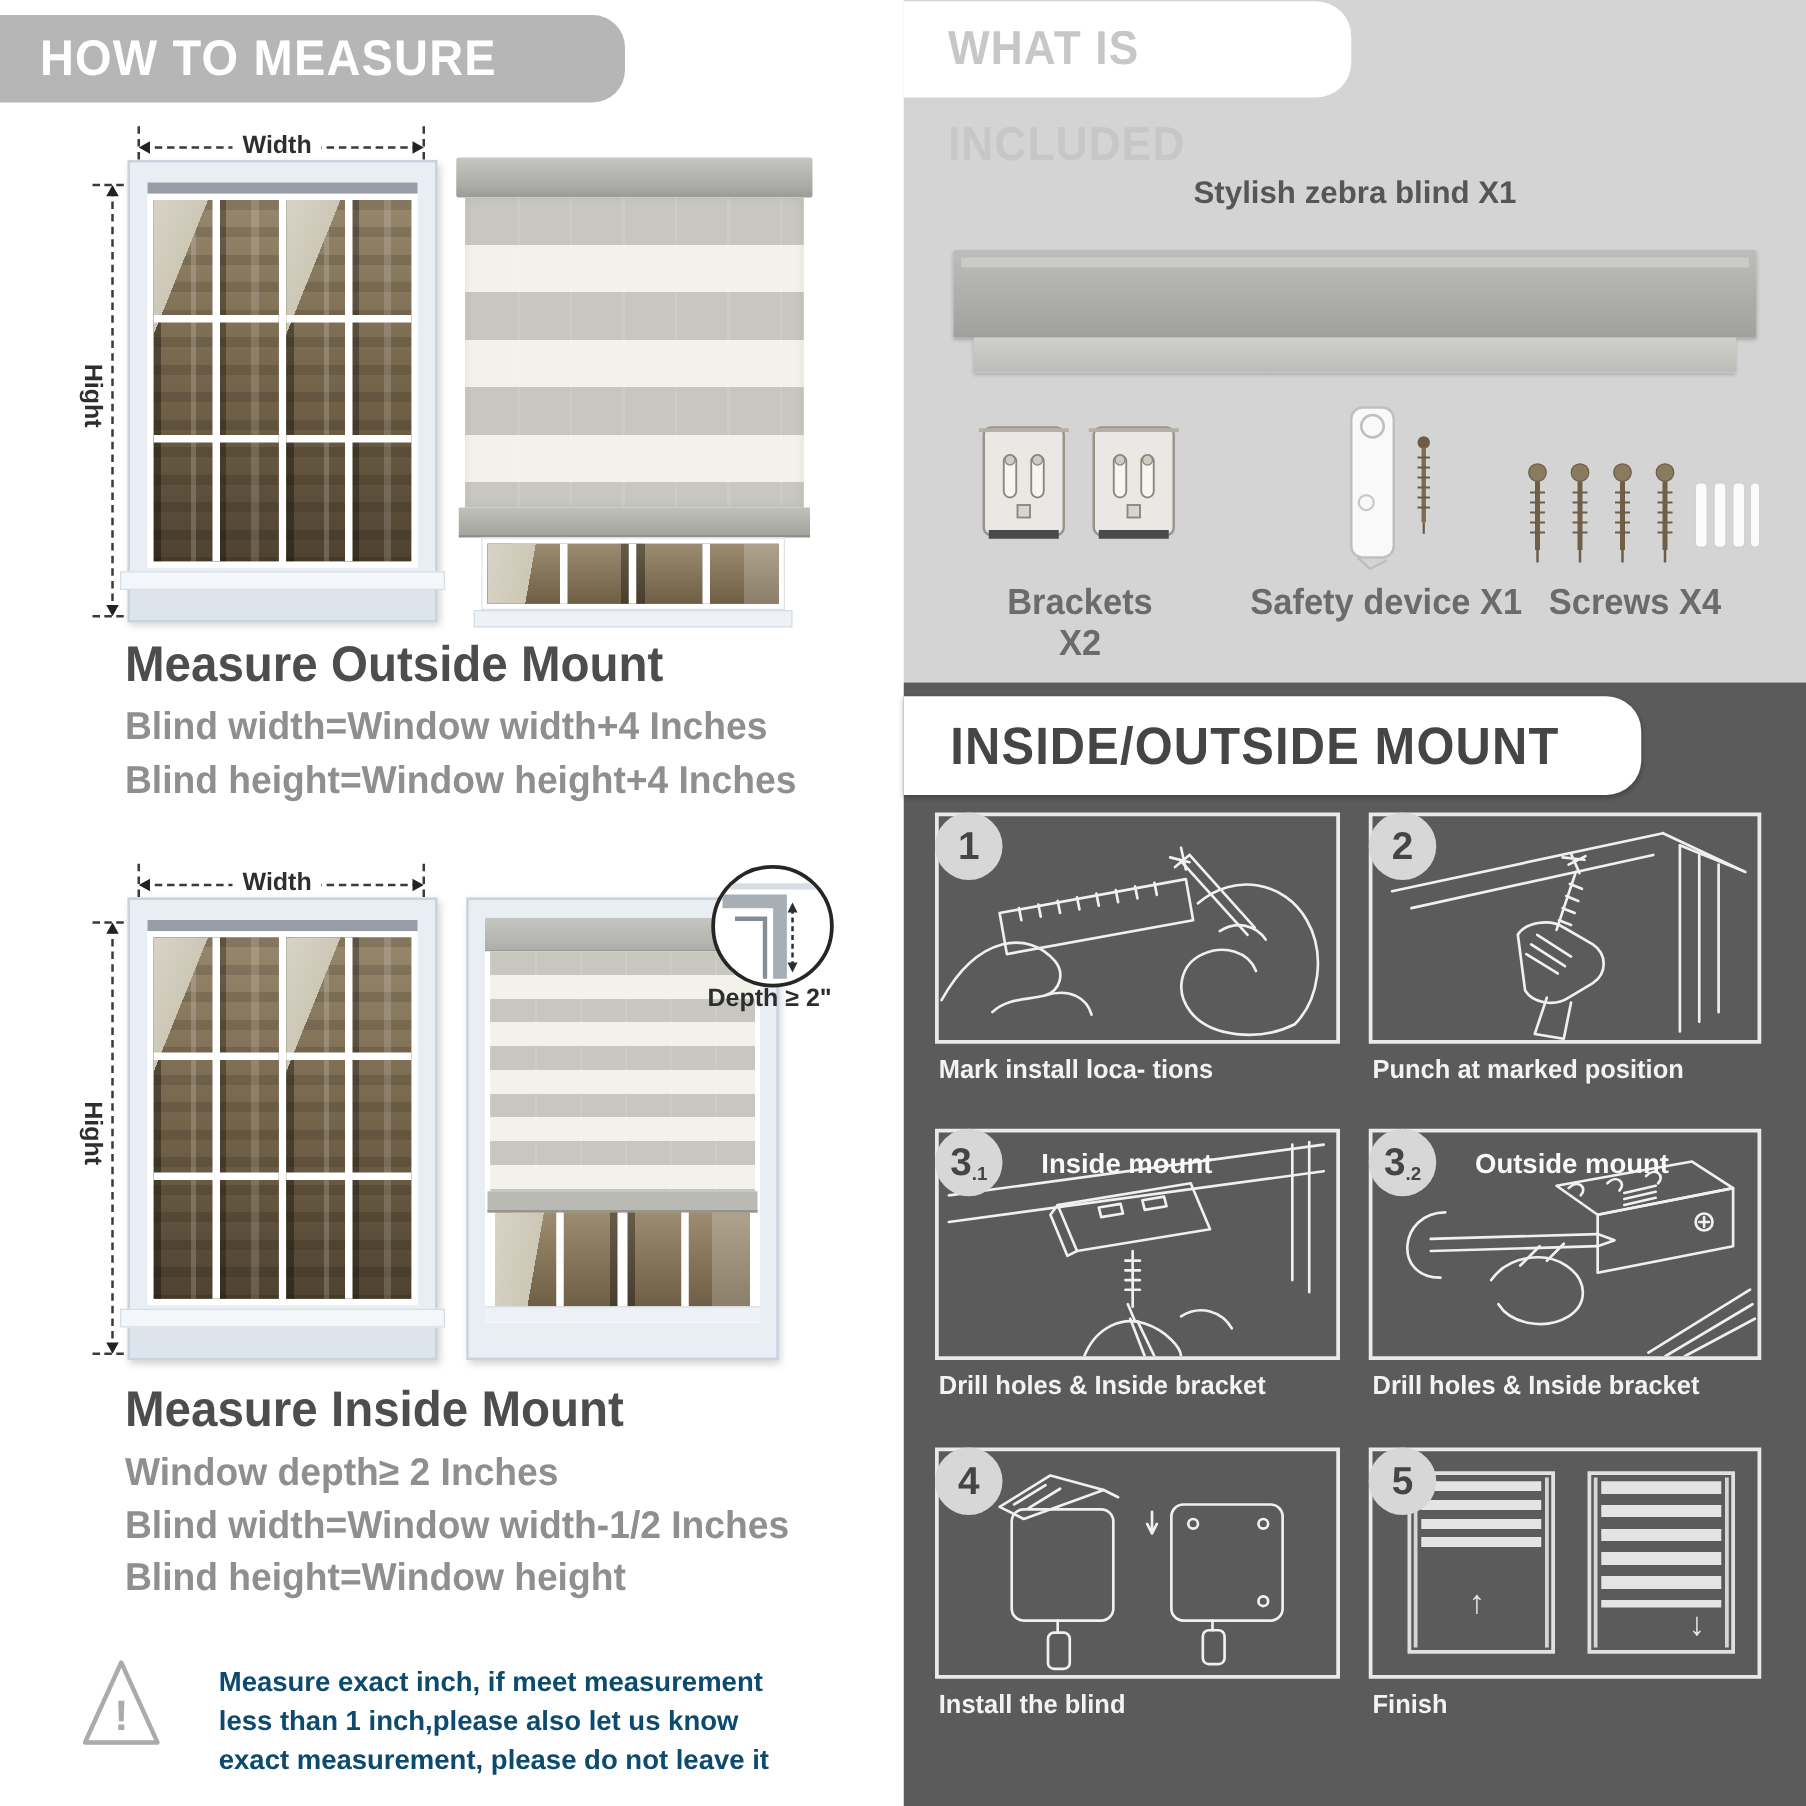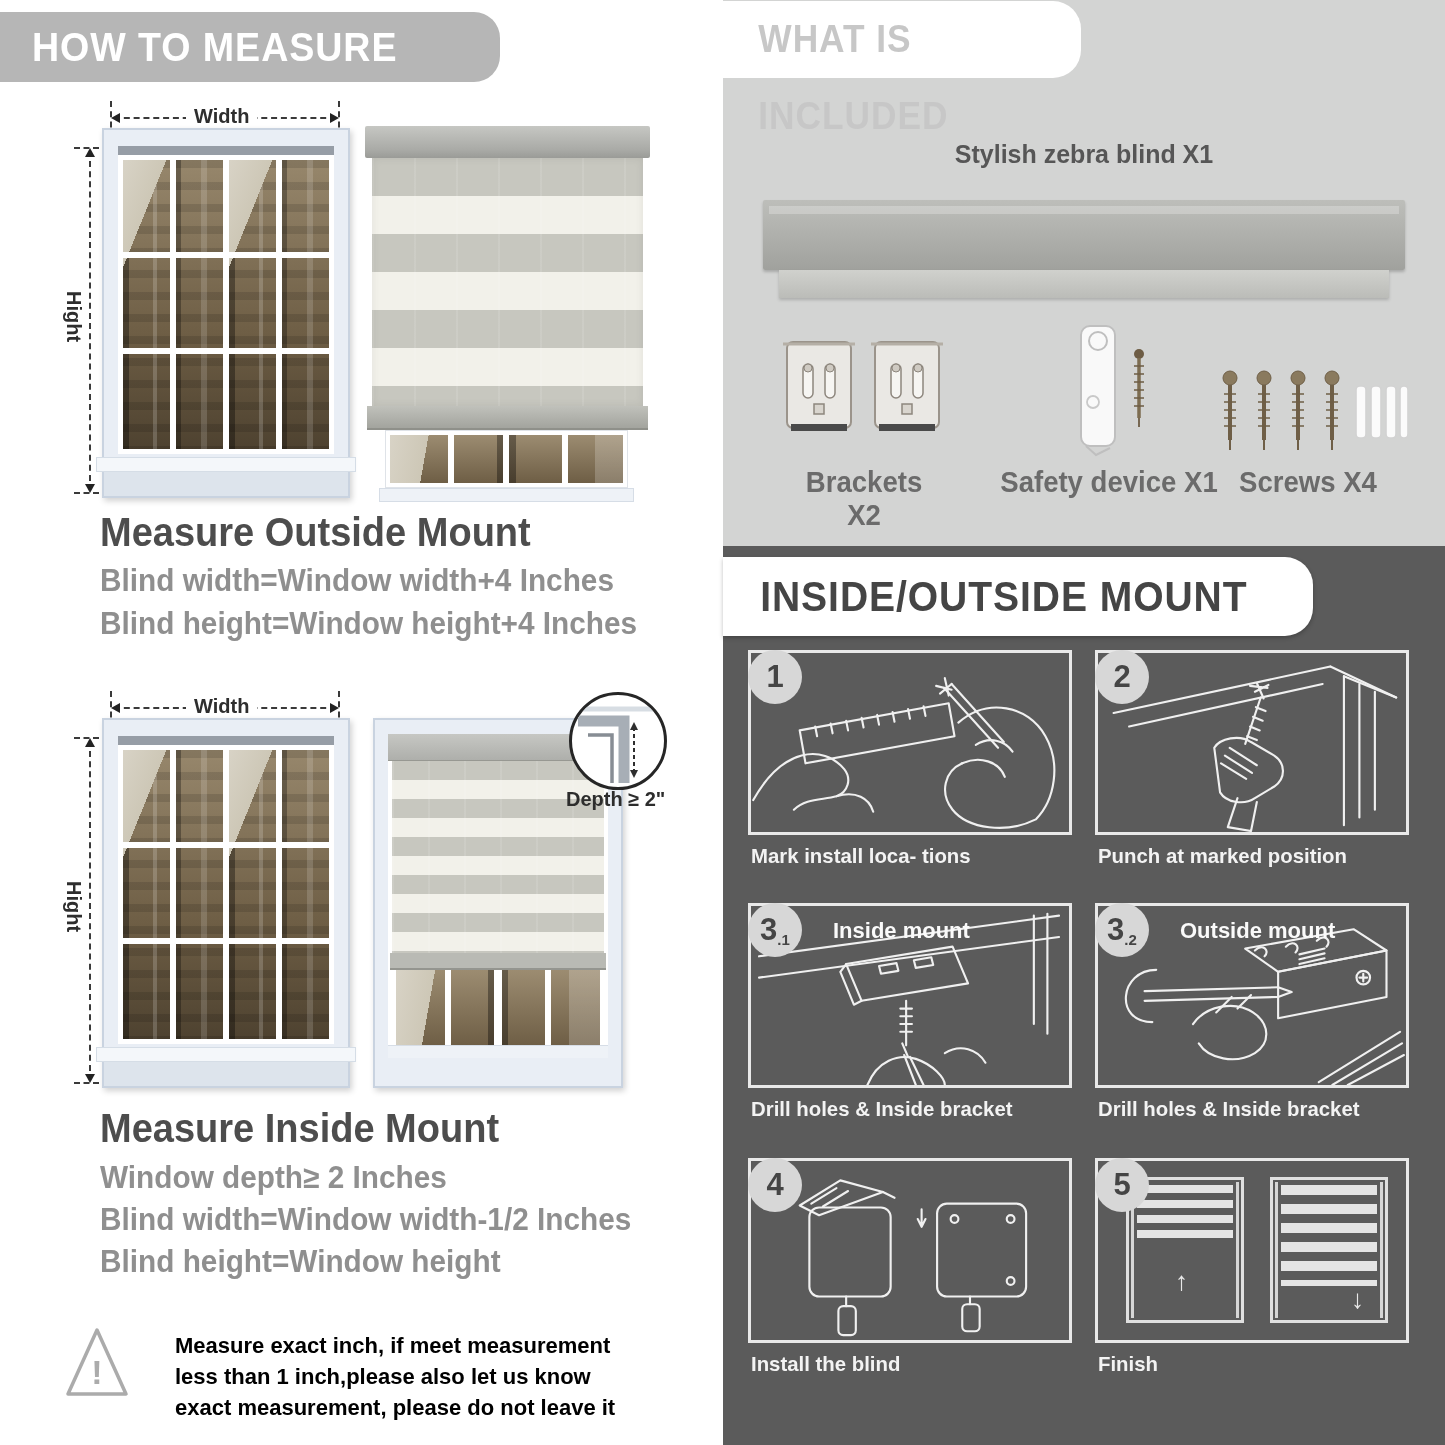--- a/index.html
+++ b/index.html
@@ -71,21 +71,21 @@
     linear-gradient(100deg,#d8d3c6 0%,#cdc7b6 18%,rgba(0,0,0,0) 18%),
     linear-gradient(90deg,rgba(0,0,0,.3) 0 7%,rgba(0,0,0,0) 7% 45%,rgba(0,0,0,.35) 45% 55%,rgba(0,0,0,0) 55% 85%,rgba(255,255,255,.2) 85%),
     linear-gradient(180deg,#9c8c71,#6e5e45);}
   .blind2 .mv{position:absolute;top:0;bottom:0;width:6px;background:#fff;}
   .blind2 .p1{left:24%;} .blind2 .p2{left:calc(50% - 4px);width:8px;} .blind2 .p3{left:73%;}
   .blind2 .sillin{position:absolute;left:0;right:0;bottom:0;height:12px;background:#eef2f7;border-top:1px solid #d6dde6;}
 
   .circle-detail{position:absolute;left:569px;top:692px;width:92px;height:92px;border-radius:50%;background:#fff;border:3px solid #262626;z-index:6;overflow:hidden;}
   .depth-label{position:absolute;left:566px;top:788px;width:130px;color:#2d2d2d;font-size:20px;font-weight:bold;z-index:6;}
 
-  .warn-text{position:absolute;left:175px;top:1330px;width:462px;color:#000000;font-size:22px;font-weight:bold;line-height:31px;}
+  .warn-text{position:absolute;left:175px;top:1330px;width:462px;color:#0c4a6e;font-size:22px;font-weight:bold;line-height:31px;}
 
   
   .included{position:absolute;left:723px;top:0;width:722px;height:546px;background:#d3d4d3;}
   .banner-inc{position:absolute;left:0;top:1px;width:358px;height:77px;background:#fff;border-radius:0 28px 28px 0;}
   .banner-inc span{display:inline-block;color:#c7c7c7;font-size:38px;font-weight:bold;line-height:77px;padding-left:38px;letter-spacing:1px;transform:scaleX(.93);transform-origin:left center;}
   .inc-title{position:absolute;left:0;top:140px;width:100%;text-align:center;color:#565656;font-size:25px;font-weight:bold;}
   .rail-main{position:absolute;left:40px;top:200px;width:642px;height:70px;background:linear-gradient(180deg,#bdbeba,#acada9 60%,#a0a19d);border-radius:2px;box-shadow:0 2px 3px rgba(0,0,0,.2);}
   .rail-main::after{content:"";position:absolute;left:6px;right:6px;top:6px;height:8px;background:rgba(255,255,255,.25);}
   .rail-under{position:absolute;left:56px;top:270px;width:610px;height:28px;background:linear-gradient(180deg,#d0d1cd,#bbbcb8);box-shadow:0 2px 3px rgba(0,0,0,.18);}
   .inc-label{position:absolute;top:466px;color:#6b6b6b;font-size:29px;font-weight:bold;text-align:center;transform:scaleX(.95);}

